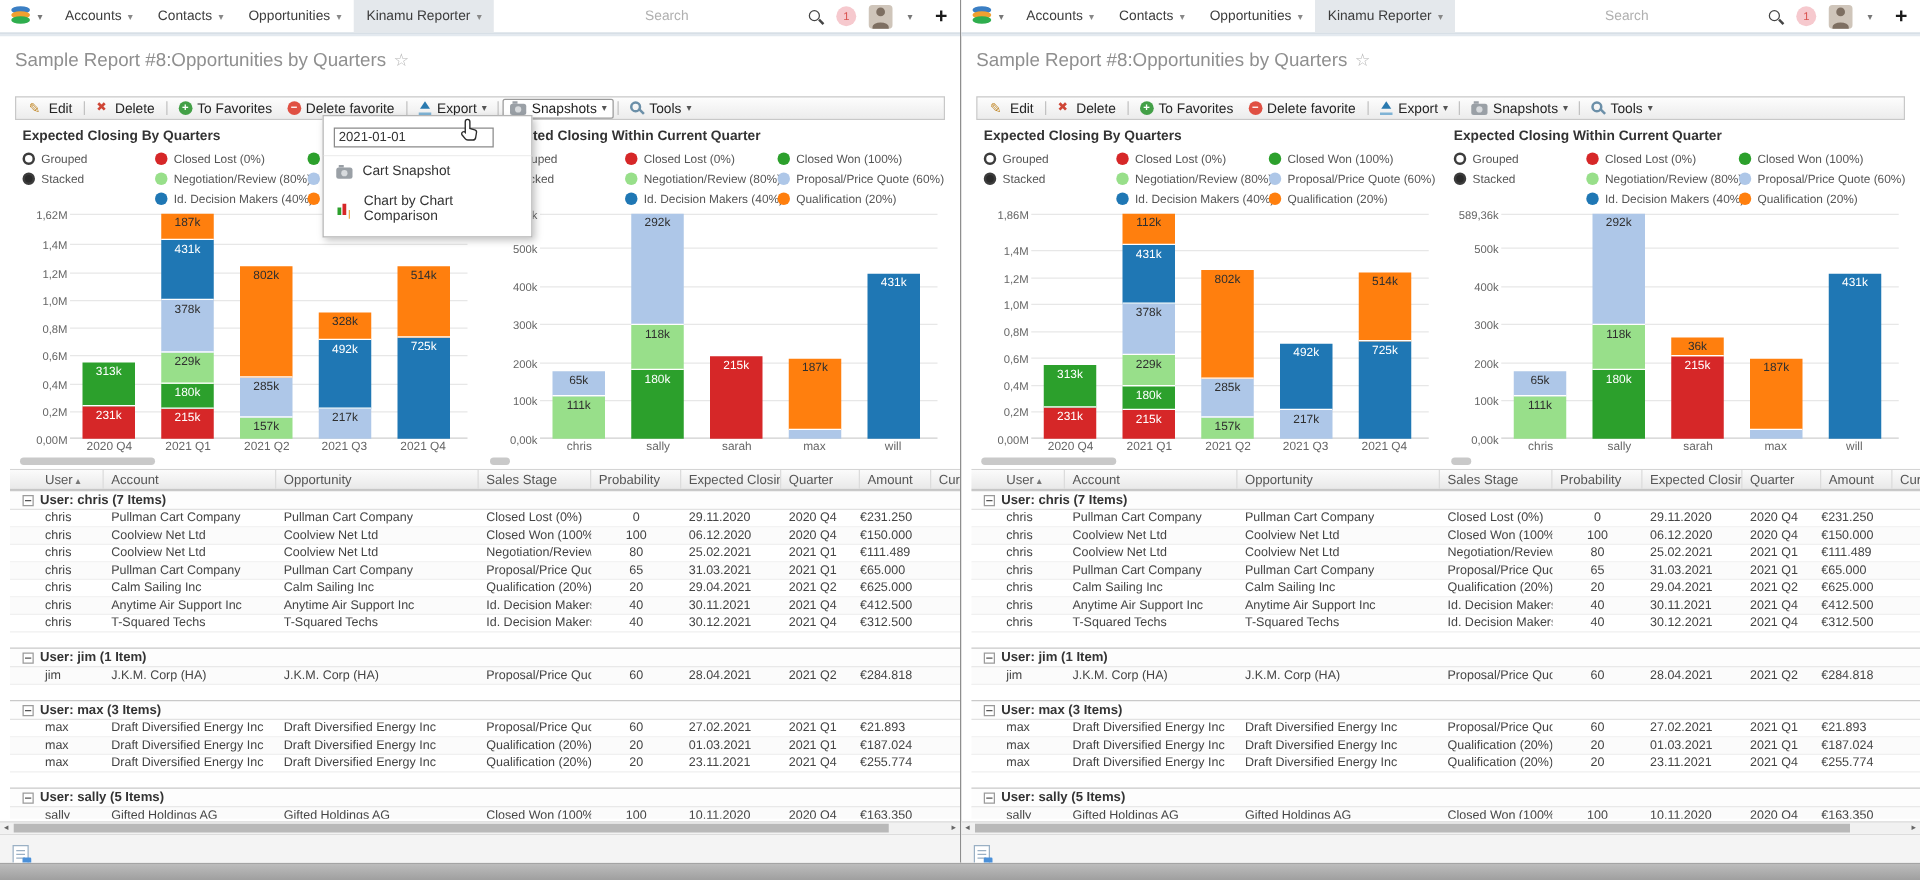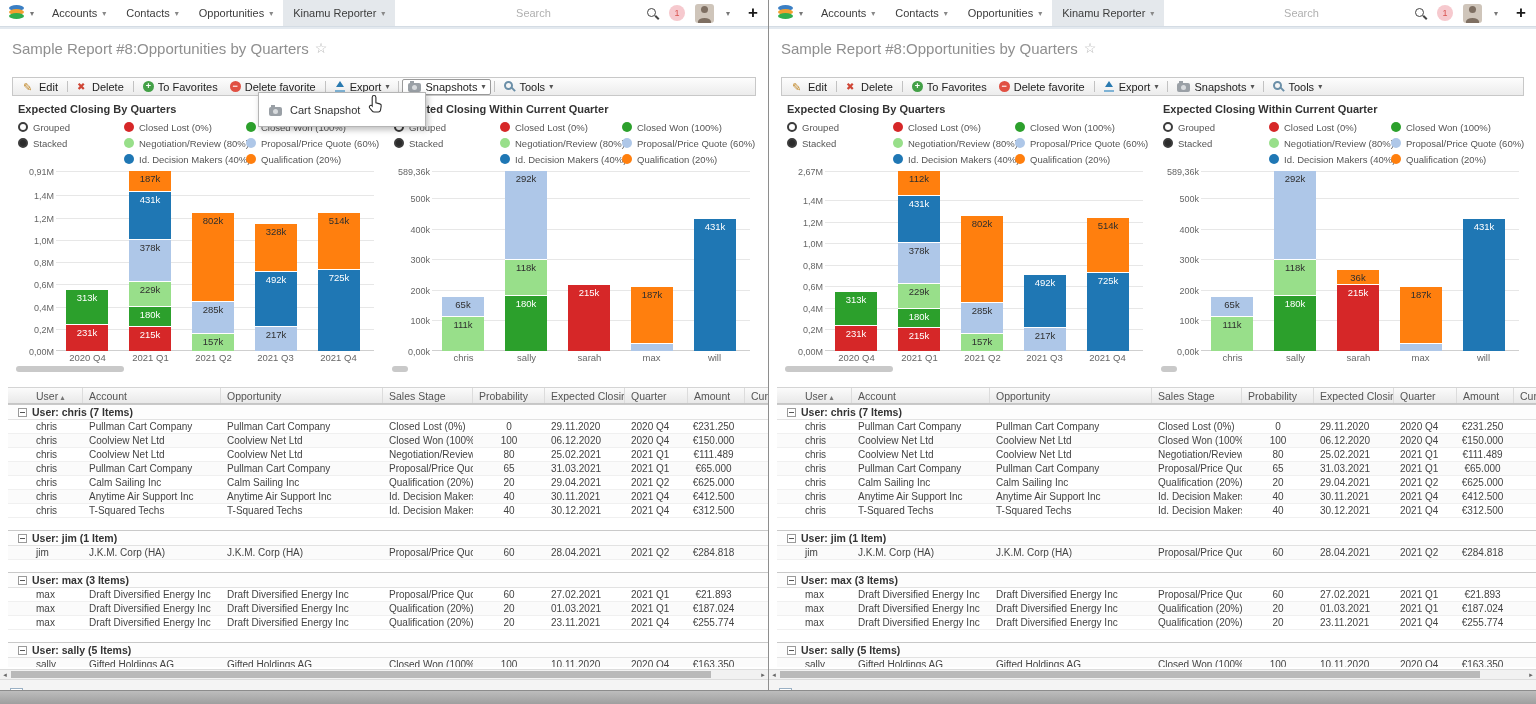--- a/index.html
+++ b/index.html
@@ -92,35 +92,35 @@
   .vbar { position:absolute; bottom:0; display:flex; flex-direction:column-reverse; }
   .seg { position:relative; width:100%; }
   .seg.sepline { border-bottom:1px solid #fff; }
   .seg-label { position:absolute; top:2px; left:0; right:0; text-align:center; font-size:9.5px; }
   .xlabels { position:relative; height:13px; }
   .xlabel { position:absolute; top:1px; text-align:center; font-size:9.5px; color:#666; }
   .chart-scroll { height:7px; margin:2px 0 0 4px; }
   .chart-scroll .thumb { height:6px; background:#c9c9c9; border-radius:3px; }
 
   
-  .tablewrap { margin-left:8px; margin-top:14px; height:280px; overflow:hidden; width:760px; }
+  .tablewrap { margin-left:8px; margin-top:2px; height:280px; overflow:hidden; width:760px; }
   .trow { display:flex; }
   .thead { height:17px; background:linear-gradient(#fbfbfb,#e9e9e9); border-top:1px solid #d4d4d4; border-bottom:1px solid #c6c6c6; }
   .th { font-size:10.5px; color:#555; padding:2px 0 0 6px; border-right:1px solid #dcdcdc; overflow:hidden; white-space:nowrap; flex:none; cursor:pointer; }
   .sortarrow { font-size:8px; color:#777; }
   .gap { height:12px; }
   .group-hdr { height:16px; display:flex; align-items:center; gap:5px; border-top:1px solid #c9c9c9; border-bottom:1px solid #e2e2e2;
     font-size:10.5px; font-weight:bold; color:#333; padding-left:10px; background:#fdfdfd; }
   .collapse-box { width:9px; height:9px; border:1px solid #9a9a9a; background:#fff; position:relative; flex:none; cursor:pointer; }
   .collapse-box::before { content:""; position:absolute; top:3px; left:1px; width:5px; height:1px; background:#555; }
   .drow { display:flex; height:14px; border-bottom:1px solid #f0f0f0; cursor:pointer; }
   .drow:nth-child(even) { background:#fbfbfb; }
   .td { font-size:10px; color:#444; padding:1px 0 0 6px; overflow:hidden; white-space:nowrap; flex:none; }
   .td.center { text-align:center; padding-left:0; }
-  .td.rightal { text-align:center; padding-right:6px; padding-left:0; }
+  .td.rightal { text-align:left; padding-right:6px; padding-left:0; }
 
   
   .hscroll { margin-top:2px; height:10px; background:#f1f1f1; border-top:1px solid #dcdcdc; position:relative; }
   .hscroll .arrow { position:absolute; top:0; width:10px; height:9px; font-size:7px; color:#666; text-align:center; line-height:9px; cursor:pointer; }
   .hscroll .arrow.left { left:0; }
   .hscroll .arrow.rightend { right:0; }
   .hscroll .thumb { position:absolute; left:11px; top:1px; height:7px; width:700px; background:#b9b9b9; cursor:grab; }
   .pane-footer { height:32px; background:#f4f4f4; border-top:1px solid #dcdcdc; display:flex; align-items:center; padding-left:10px; }
   .ico-csv { width:13px; height:16px; background:#fff; border:1px solid #9ab0c4; position:relative; cursor:pointer; }
   .ico-csv::before { content:""; position:absolute; left:2px; top:3px; width:7px; height:1px; background:#9ab0c4; box-shadow:0 3px 0 #9ab0c4, 0 6px 0 #9ab0c4; }
@@ -246,21 +246,21 @@
                   <span>Proposal/Price Quote (60%)</span>
                 </div>
                 <div class="lg-item">
                   <span class="chip" style="background: rgb(255, 127, 14);"></span>
                   <span>Qualification (20%)</span>
                 </div>
               </div>
             </div>
             <div class="plotwrap">
               <div class="gridline" style="left: 44px; right: 6px; top: 0px;"></div>
-              <div class="ytick" style="top: -4px;">0,91M</div>
+              <div class="ytick" style="top: -4px;">1,62M</div>
               <div class="gridline" style="left: 44px; right: 6px; top: 24px;"></div>
               <div class="ytick" style="top: 20px;">1,4M</div>
               <div class="gridline" style="left: 44px; right: 6px; top: 47px;"></div>
               <div class="ytick" style="top: 43px;">1,2M</div>
               <div class="gridline" style="left: 44px; right: 6px; top: 69px;"></div>
               <div class="ytick" style="top: 65px;">1,0M</div>
               <div class="gridline" style="left: 44px; right: 6px; top: 91px;"></div>
               <div class="ytick" style="top: 87px;">0,8M</div>
               <div class="gridline" style="left: 44px; right: 6px; top: 113px;"></div>
               <div class="ytick" style="top: 109px;">0,6M</div>
@@ -309,21 +309,21 @@
                   <div class="seg-label" style="color: rgb(47, 47, 47);">802k</div>
                 </div>
               </div>
               <div class="vbar" style="left: 243px; width: 42px;">
                 <div class="seg" style="height: 24px; background: rgb(174, 199, 232);">
                   <div class="seg-label" style="color: rgb(47, 47, 47);">217k</div>
                 </div>
                 <div class="seg sepline" style="height: 55px; background: rgb(31, 119, 180);">
                   <div class="seg-label" style="color: rgb(255, 255, 255);">492k</div>
                 </div>
-                <div class="seg sepline" style="height: 48px; background: rgb(255, 127, 14);">
+                <div class="seg sepline" style="height: 22px; background: rgb(255, 127, 14);">
                   <div class="seg-label" style="color: rgb(47, 47, 47);">328k</div>
                 </div>
               </div>
               <div class="vbar" style="left: 306px; width: 42px;">
                 <div class="seg" style="height: 81px; background: rgb(31, 119, 180);">
                   <div class="seg-label" style="color: rgb(255, 255, 255);">725k</div>
                 </div>
                 <div class="seg sepline" style="height: 57px; background: rgb(255, 127, 14);">
                   <div class="seg-label" style="color: rgb(47, 47, 47);">514k</div>
                 </div>
@@ -600,23 +600,28 @@
       </div>
       <div class="hscroll">
         <div class="arrow left">◂</div>
         <div class="thumb"></div>
         <div class="arrow rightend">▸</div>
       </div>
       <div class="pane-footer">
         <span class="ico-csv"></span>
       </div>
       <div class="snap-menu">
+        <div class="snap-date-row"><input class="snap-date" type="text" value="2021-01-01" style=""></div>
         <div class="snap-item">
           <span class="ico ico-cam"></span>
           <span>Cart Snapshot</span>
+        </div>
+        <div class="snap-item">
+          <span class="ico ico-chartcmp"></span>
+          <span>Chart by Chart Comparison</span>
         </div>
       </div>
       <div class="cursor-svg"><svg width="17" height="20" viewBox="0 0 17 20">
           <path d="M6 1.5c1.1 0 1.9.8 1.9 1.9v5.4l3.9 1.1c1 .3 1.6 1.1 1.4 2.1l-.7 4.2c-.2 1-1 1.8-2.1 1.8H6.2c-.8 0-1.6-.4-2.1-1.1L1.7 14c-.6-.8-.4-1.9.4-2.4.7-.4 1.6-.3 2.1.3l.0.0V3.4C4.2 2.3 4.9 1.5 6 1.5z" fill="#ffffff" stroke="#2b2b2b" stroke-width="1.1"></path>
         </svg></div>
     </div>
   <div class="pane right">
       <div class="nav">
         <div class="logo">
           <i class="l1"></i>
@@ -731,21 +736,21 @@
                   <span>Proposal/Price Quote (60%)</span>
                 </div>
                 <div class="lg-item">
                   <span class="chip" style="background: rgb(255, 127, 14);"></span>
                   <span>Qualification (20%)</span>
                 </div>
               </div>
             </div>
             <div class="plotwrap">
               <div class="gridline" style="left: 44px; right: 6px; top: 0px;"></div>
-              <div class="ytick" style="top: -4px;">2,67M</div>
+              <div class="ytick" style="top: -4px;">1,86M</div>
               <div class="gridline" style="left: 44px; right: 6px; top: 29px;"></div>
               <div class="ytick" style="top: 25px;">1,4M</div>
               <div class="gridline" style="left: 44px; right: 6px; top: 51px;"></div>
               <div class="ytick" style="top: 47px;">1,2M</div>
               <div class="gridline" style="left: 44px; right: 6px; top: 72px;"></div>
               <div class="ytick" style="top: 68px;">1,0M</div>
               <div class="gridline" style="left: 44px; right: 6px; top: 94px;"></div>
               <div class="ytick" style="top: 90px;">0,8M</div>
               <div class="gridline" style="left: 44px; right: 6px; top: 115px;"></div>
               <div class="ytick" style="top: 111px;">0,6M</div>

